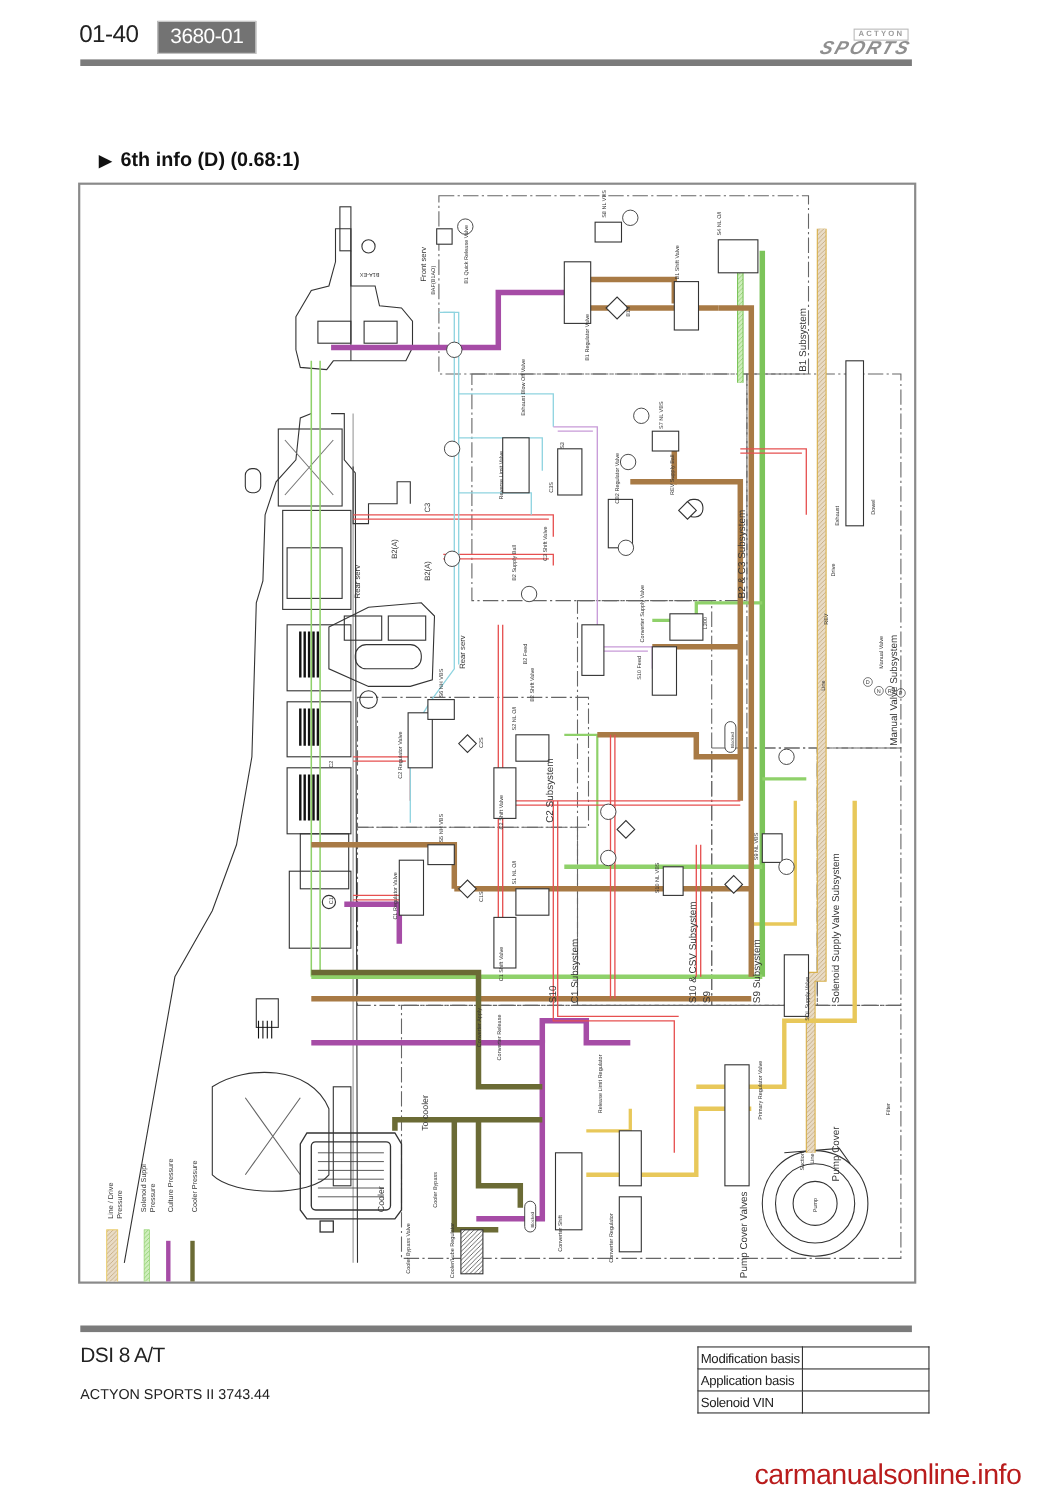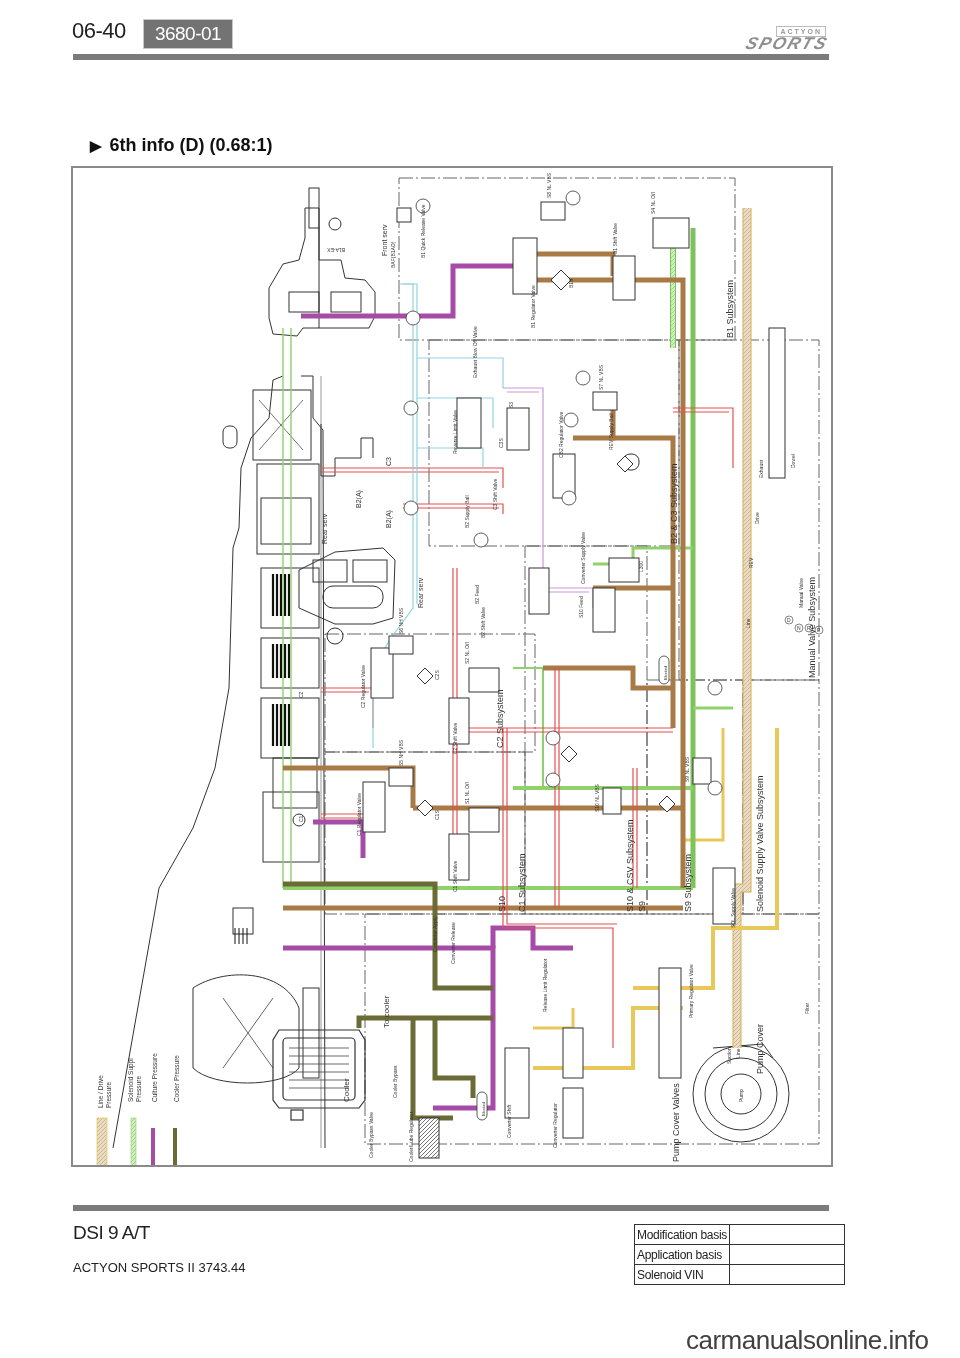--- a/index.html
+++ b/index.html
@@ -17,27 +17,27 @@
   .section-title { position:absolute; left:90px; top:135px; font-size:18px; font-weight:bold; color:#111; }
   .section-title .tri { font-size:15px; margin-right:8px; }
   .frame { position:absolute; left:71px; top:166px; width:762px; height:1001px; border:2px solid #8a8a8a; box-sizing:border-box; }
   .diagram { position:absolute; left:0; top:0; width:758px; height:997px; }
   .ftr-rule { position:absolute; left:73px; top:1205px; width:756px; height:6px; background:#7b7b7b; }
   .ftr-title { position:absolute; left:73px; top:1222px; font-size:19px; color:#222; letter-spacing:-0.5px; }
   .ftr-sub { position:absolute; left:73px; top:1260px; font-size:13px; color:#222; }
   .basis { position:absolute; left:634px; top:1224px; border-collapse:collapse; font-size:12px; }
   .basis td { border:1px solid #333; height:19px; padding:0 2px; letter-spacing:-0.3px;margin-left:44px; }
   .basis td.v { width:110px; }
-  .watermark { position:absolute; left:686px; top:1325px; font-size:26px; color:#404040; letter-spacing:-0.5px; }
+  .watermark { position:absolute; left:686px; top:1325px; font-size:26px; color:#b91c1c; letter-spacing:-0.5px; }
   svg text { font-family:"Liberation Sans", sans-serif; }
 </style>
 </head>
 <body>
 
-<div class="hdr-page">06-40</div>
+<div class="hdr-page">01-40</div>
 <div class="hdr-code">3680-01</div>
 <div class="logo">
   <span class="logo-top">ACTYON</span>
   <span class="logo-main">SPORTS</span>
 </div>
 <div class="hdr-rule"></div>
 
 <div class="section-title">
   <span class="tri">▶</span><span>6th info (D) (0.68:1)</span>
 </div>
@@ -388,21 +388,21 @@
     </g>
     <g>
       <text transform="translate(106,934) rotate(-90)" font-size="6.5" fill="#333">Cooler Pressure</text>
       <rect x="100" y="960" width="4" height="38" fill="#6b6b35"></rect>
     </g>
   </g>
 </svg>
 </div>
 
 <div class="ftr-rule"></div>
-<div class="ftr-title">DSI 9 A/T</div>
+<div class="ftr-title">DSI 8 A/T</div>
 <div class="ftr-sub">ACTYON SPORTS II 3743.44</div>
 
 <table class="basis">
   <tbody>
       <tr>
     <td>Modification basis</td>
     <td class="v"></td>
   </tr>
   <tr>
     <td>Application basis</td>

